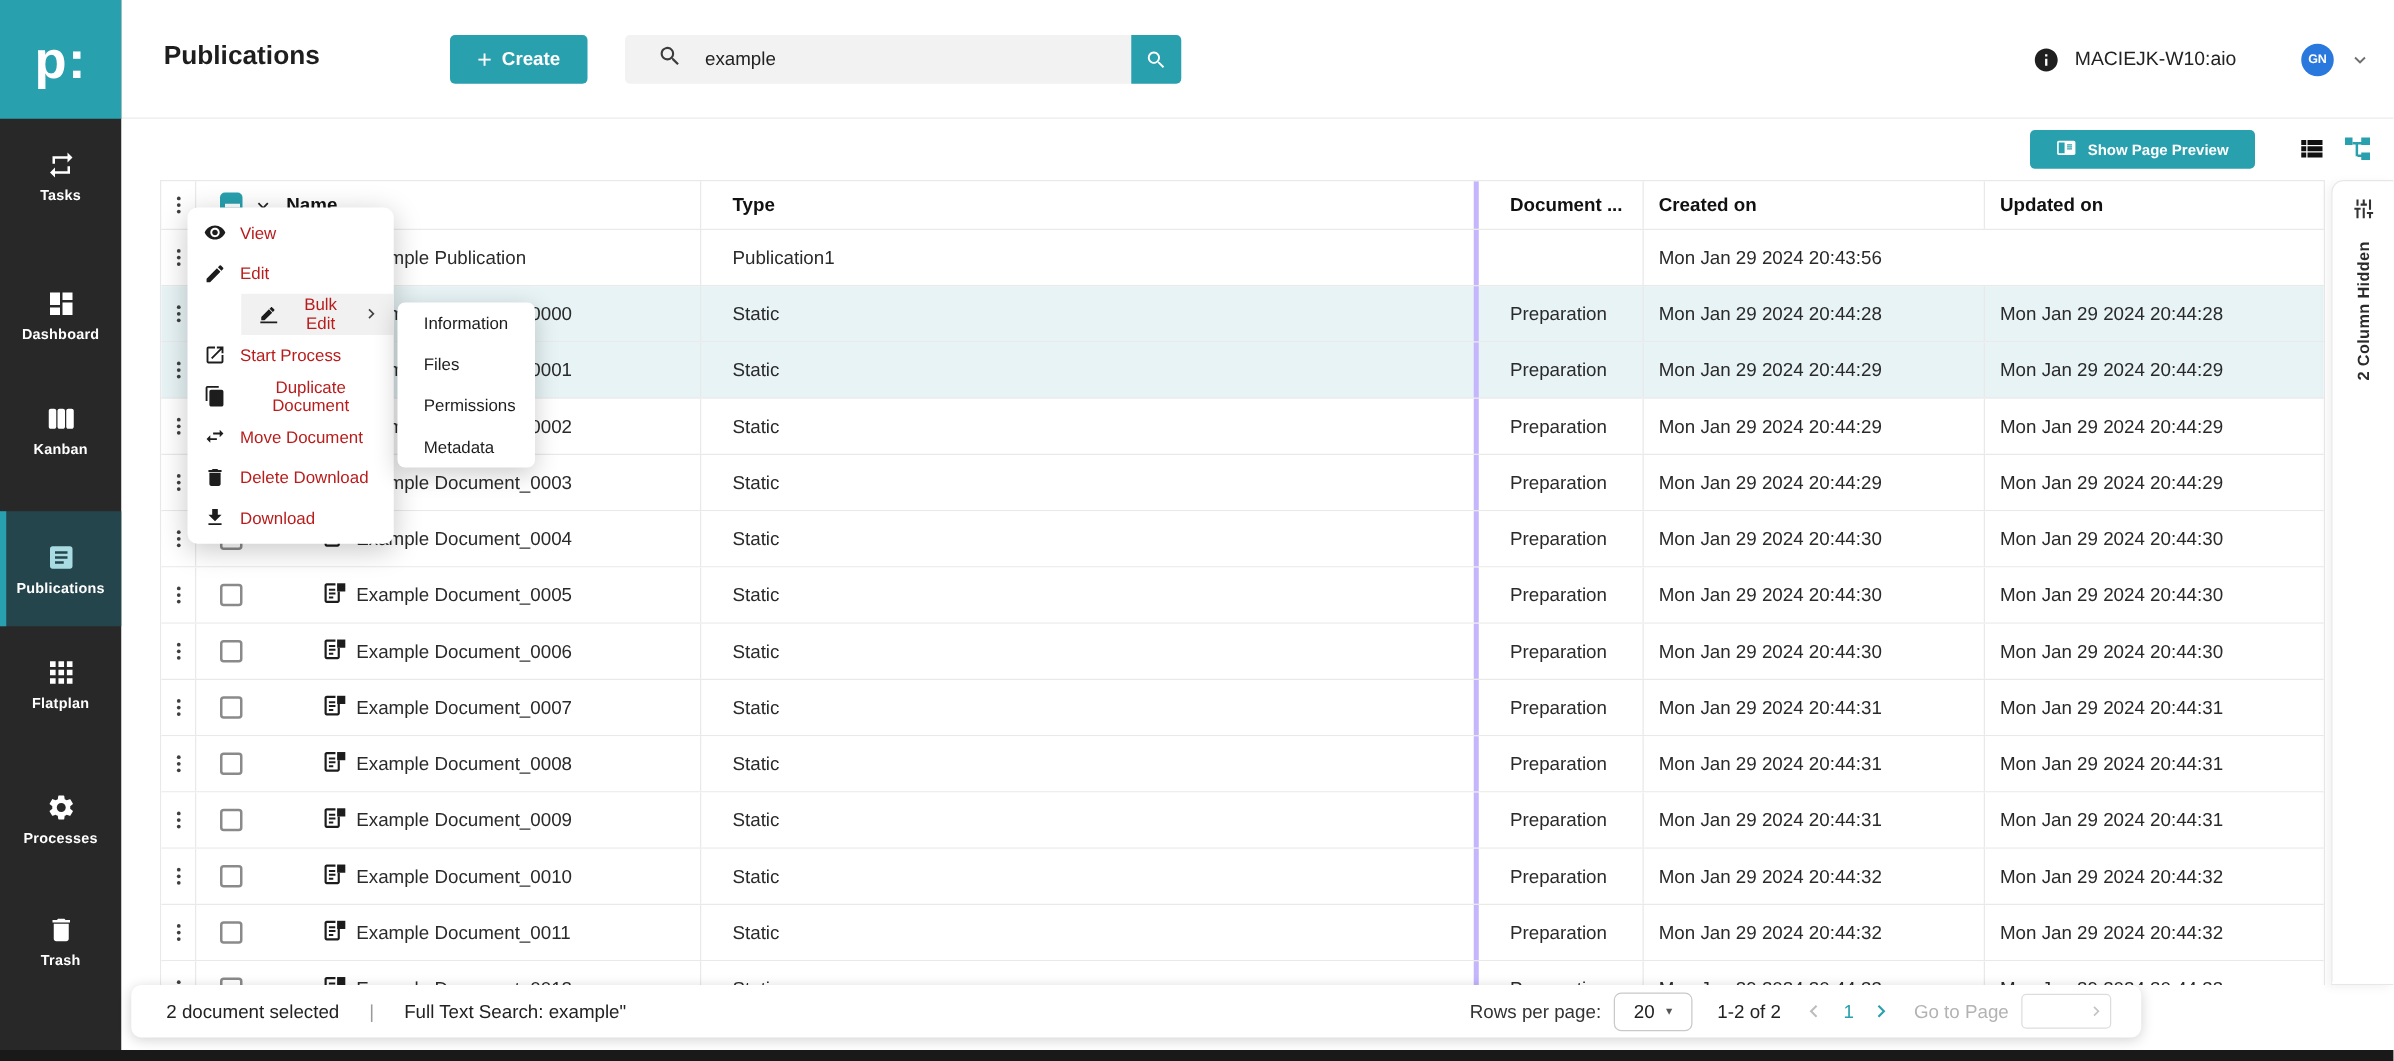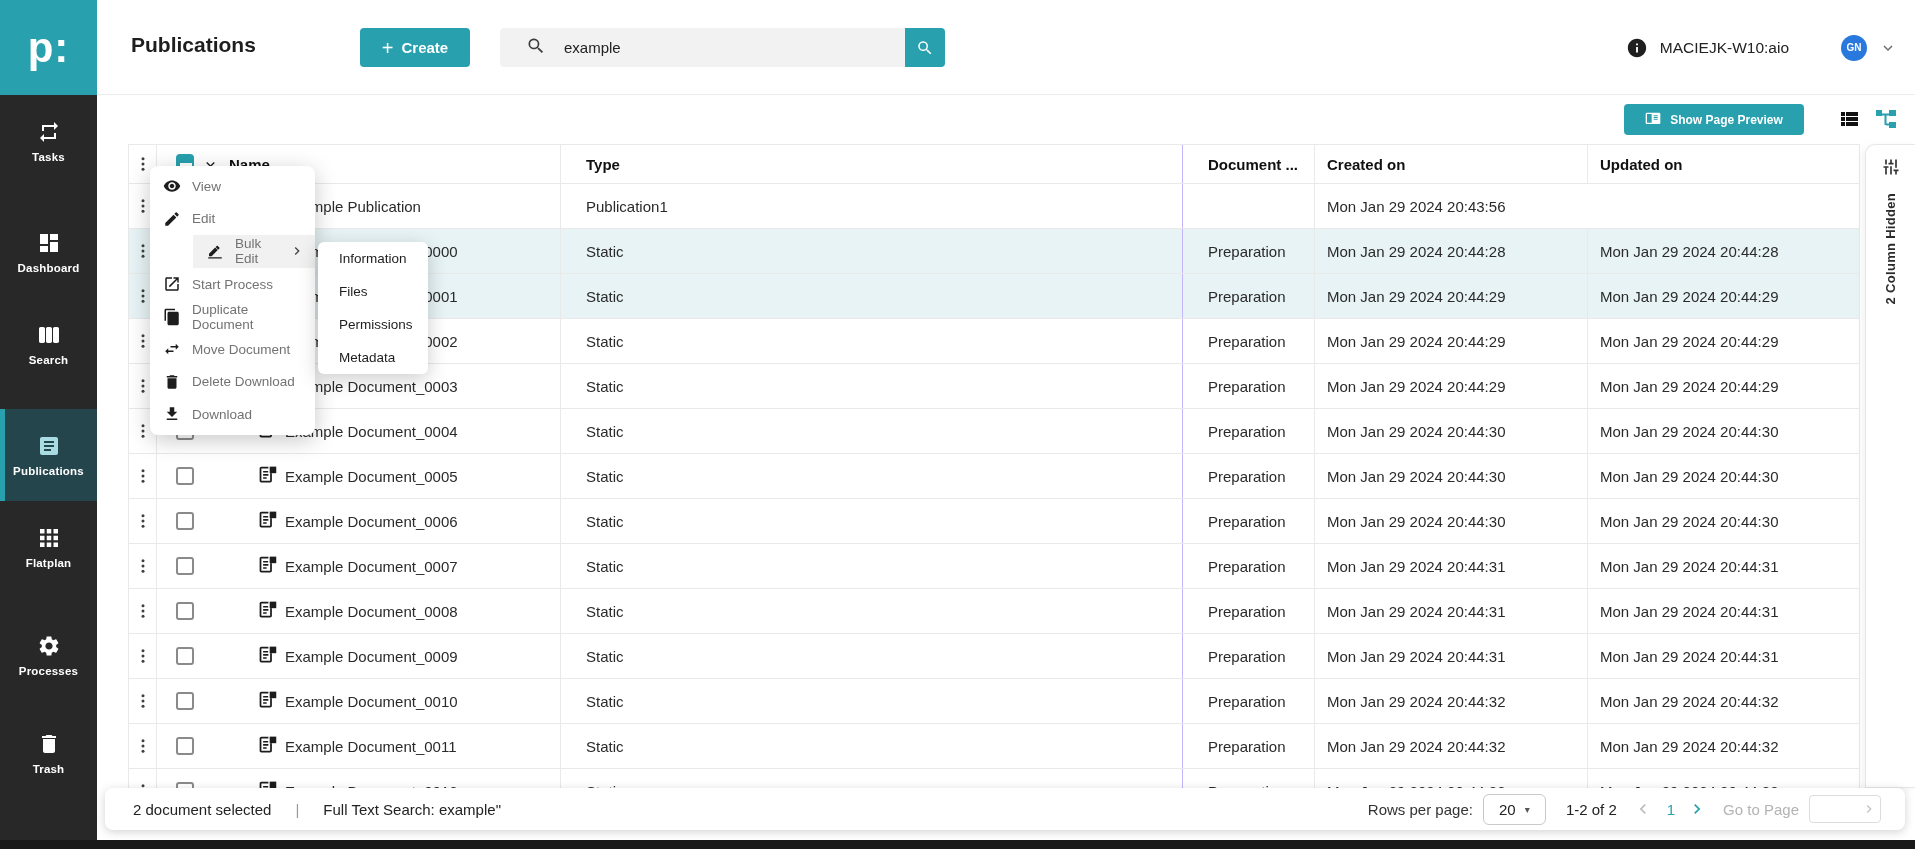--- a/index.html
+++ b/index.html
@@ -61,57 +61,57 @@
                   border-bottom:1px solid #e9e9e9; align-items:stretch; }
   .thead { height:39px; font-weight:700; font-size:15px; color:#111; }
   .trow { height:45px; font-size:15px; color:#2a2a2a; background:#fff; }
   .trow.selected { background:#e7f3f5; }
   .cell { display:flex; align-items:center; height:100%; }
   .c1 { justify-content:center; border-right:1px solid #e9e9e9; cursor:pointer; }
   .c1 svg { fill:#3f3f3f; }
   .c2 { padding-left:19px; gap:8px; }
   .c3 { padding-left:10px; border-right:1px solid #e9e9e9; }
   .trow .c3 { padding-left:38px; gap:7px; }
-  .c4 { padding-left:25px; border-right:1px solid #c4b5fd;text-align:right; }
+  .c4 { padding-left:25px; border-right:4px solid #c4b5fd;text-align:right; }
   .c5 { padding-left:25px; border-right:1px solid #e9e9e9; }
   .c6 { padding-left:12px; border-right:1px solid #e9e9e9; }
   .c7 { padding-left:12px; }
   .cbx { width:18px; height:18px; border:2px solid #8a8a8a; border-radius:3px; background:#fff; cursor:pointer; }
   .cbx.master { width:20px; height:20px; border:none; background:#28a0ae; border-radius:4px; position:relative; }
   .cbx.master::after { content:""; position:absolute; left:4px; top:9px; width:12px; height:2.5px; background:#fff; }
   .head-chevron svg { fill:#222; display:block; }
   .doc-icon svg { fill:#1c1c1c; }
 
   
   .ctx-menu { position:absolute; left:150px; top:166px; width:165px; height:269px; background:#fff;
               border-radius:8px; box-shadow:0 5px 22px rgba(0,0,0,.22); z-index:30; padding:4px 0;
               display:flex; flex-direction:column; }
   .menu-item { height:32.6px; display:flex; align-items:center; gap:11px; padding:0 10px 0 13px;
-               font-size:13.5px; color:#737373; cursor:pointer; }
+               font-size:13.5px; color:#b91c1c; cursor:pointer;text-align:center; }
   .menu-item svg { fill:#1d1d1d; flex:none; }
   .menu-item.hovered { background:#f1f1f1;margin-left:43px; }
   .menu-item .sub-arrow { margin-left:auto; }
   .menu-item .sub-arrow svg { fill:#444; display:block; }
   .sub-menu { position:absolute; left:318px; top:242px; width:110px; height:132px; background:#fff;
               border-radius:6px; box-shadow:0 5px 20px rgba(0,0,0,.2); z-index:31; display:flex;
               flex-direction:column; justify-content:center; }
   .sub-item { height:33px; display:flex; align-items:center; padding-left:21px; font-size:13.5px;
               color:#1d1d1d; cursor:pointer; }
 
   
   .col-panel { position:absolute; left:1865px; top:144px; width:50px; height:644px; background:#fff;
                border:1px solid #e7e7e7; border-right:none; border-radius:10px 0 0 0;
                box-shadow:-3px 2px 8px rgba(0,0,0,.05); display:flex; flex-direction:column; align-items:center; }
   .tune-btn { margin-top:12px; background:none; border:none; cursor:pointer; padding:0; }
   .tune-btn svg { fill:#333; transform:rotate(90deg); display:block; }
   .hidden-label { margin-top:16px; writing-mode:vertical-rl; transform:rotate(180deg);
                   font-size:13px; font-weight:700; color:#2b2b2b; letter-spacing:.3px; }
 
   
-  .footer { position:absolute; left:105px; top:788px; width:1800px; height:42px; background:#fff;
+  .footer { position:absolute; left:105px; top:788px; width:1608px; height:42px; background:#fff;
             border-radius:8px; box-shadow:0 2px 10px rgba(0,0,0,.18); z-index:40;
             display:flex; align-items:center; padding:0 24px 0 28px; font-size:15px; color:#222; }
   .foot-sep { color:#9a9a9a; margin:0 24px; }
   .foot-right { margin-left:auto; display:flex; align-items:center; }
   .rpp-label { color:#333; }
   .rpp-select { width:63px; height:31px; border:1px solid #c9c9c9; border-radius:6px; margin-left:10px;
                 display:flex; align-items:center; justify-content:center; gap:9px; cursor:pointer;
                 font-size:15px; color:#222; background:#fff; }
   .rpp-caret { font-size:10px; color:#555; }
   .range { margin-left:20px; color:#222; }
@@ -146,21 +146,21 @@
         <div class="nav-item m19">
           <svg width="24" height="24" viewBox="0 0 24 24" fill="currentColor">
             <path d="M3 13h8V3H3v10zm0 8h8v-6H3v6zm10 0h8V11h-8v10zm0-18v6h8V3h-8z"></path>
           </svg>
           <span class="nav-label">Dashboard</span>
         </div>
         <div class="nav-item ">
           <svg width="24" height="24" viewBox="0 0 24 24" fill="currentColor">
             <path d="M6.33 4H3.67C2.75 4 2 4.75 2 5.67v12.67c0 .92.75 1.66 1.67 1.66h2.66C7.26 20 8 19.26 8 18.34V5.67C8 4.75 7.26 4 6.33 4zm7 0h-2.66C9.75 4 9 4.75 9 5.67v12.67c0 .92.75 1.66 1.67 1.66h2.66c.93 0 1.67-.74 1.67-1.66V5.67C15 4.75 14.26 4 13.33 4zm7 0h-2.66c-.92 0-1.67.75-1.67 1.67v12.67c0 .92.75 1.66 1.67 1.66h2.66c.93 0 1.67-.74 1.67-1.66V5.67C22 4.75 21.26 4 20.33 4z"></path>
           </svg>
-          <span class="nav-label">Search</span>
+          <span class="nav-label">Kanban</span>
         </div>
         <div class="nav-item m19 active">
           <svg width="24" height="24" viewBox="0 0 24 24" fill="currentColor">
             <path d="M19 3H5c-1.1 0-2 .9-2 2v14c0 1.1.9 2 2 2h14c1.1 0 2-.9 2-2V5c0-1.1-.9-2-2-2zm-5 14H7v-2h7v2zm3-4H7v-2h10v2zm0-4H7V7h10v2z"></path>
           </svg>
           <span class="nav-label">Publications</span>
         </div>
         <div class="nav-item ">
           <svg width="24" height="24" viewBox="0 0 24 24" fill="currentColor">
             <path d="M3 3h4.5v4.5H3zM9.75 3h4.5v4.5h-4.5zM16.5 3H21v4.5h-4.5zM3 9.75h4.5v4.5H3zM9.75 9.75h4.5v4.5h-4.5zM16.5 9.75H21v4.5h-4.5zM3 16.5h4.5V21H3zM9.75 16.5h4.5V21h-4.5zM16.5 16.5H21V21h-4.5z"></path>

